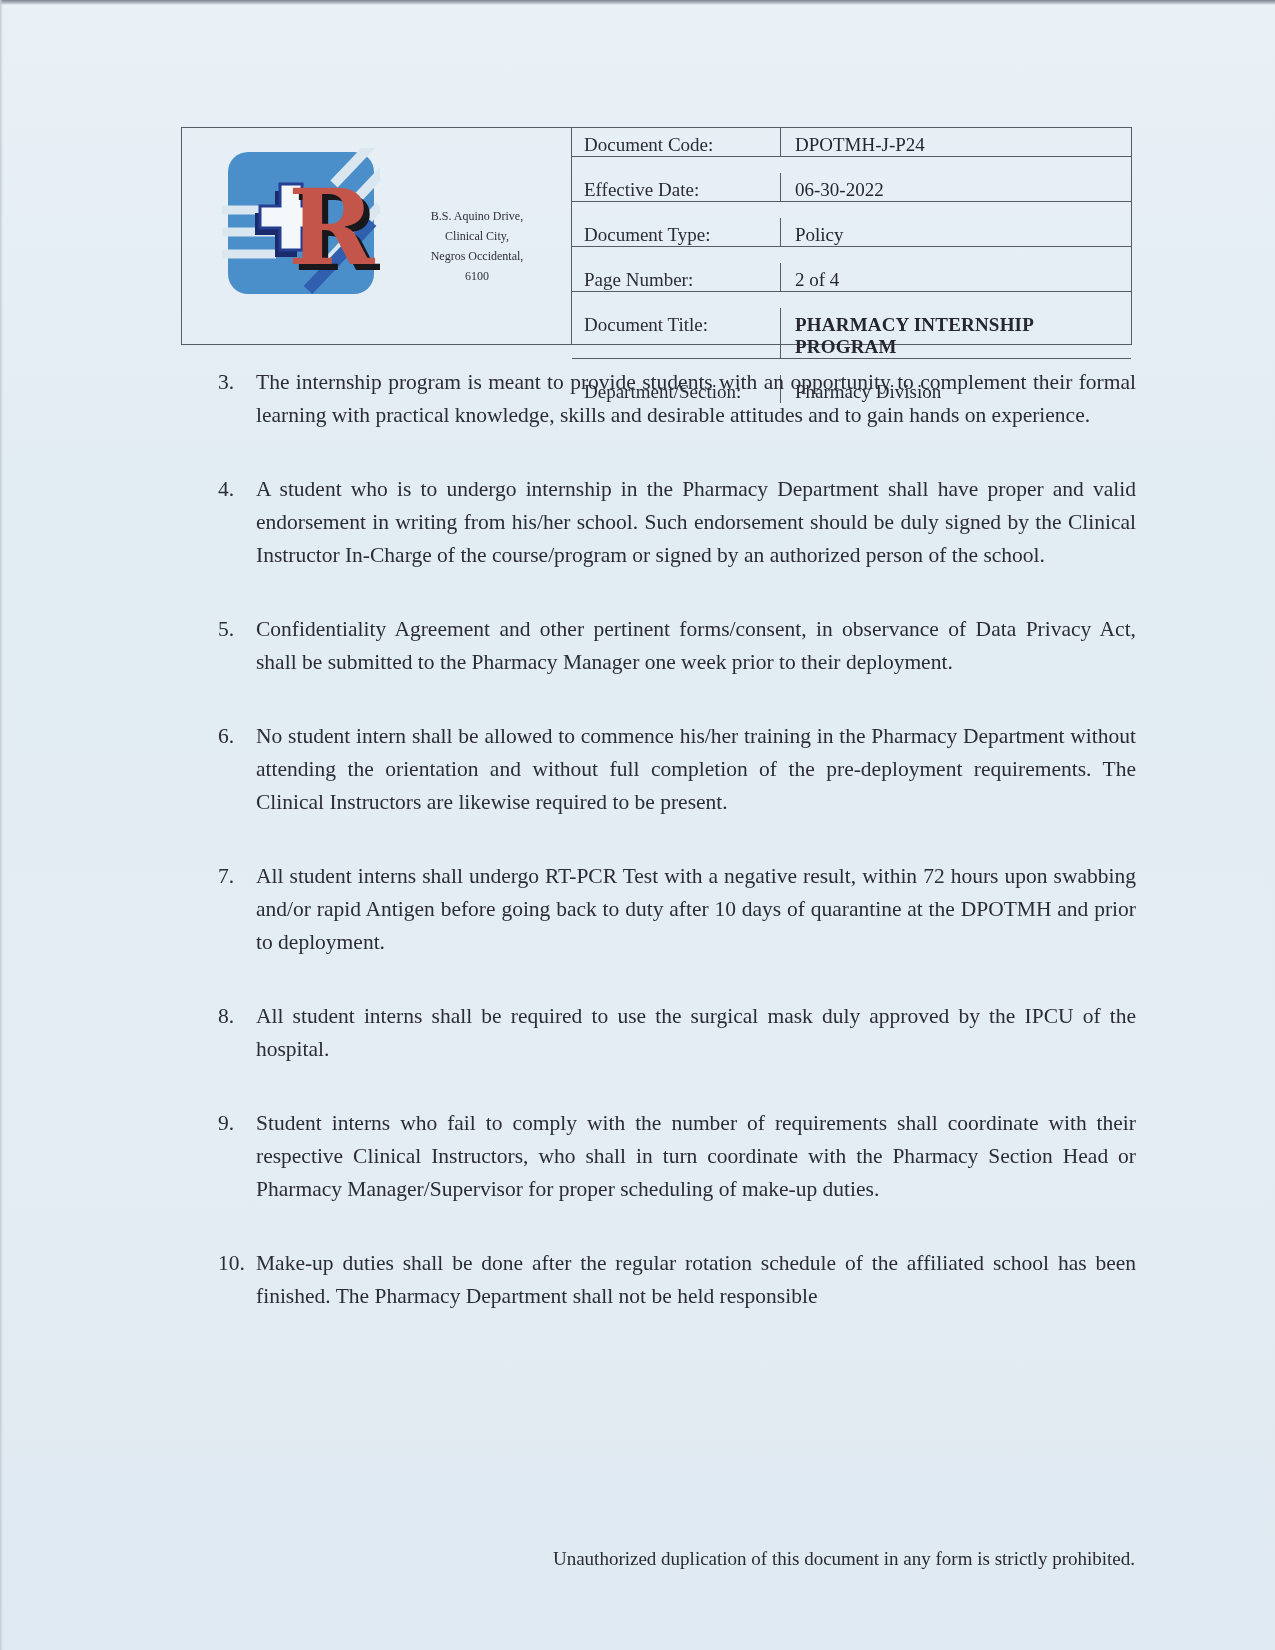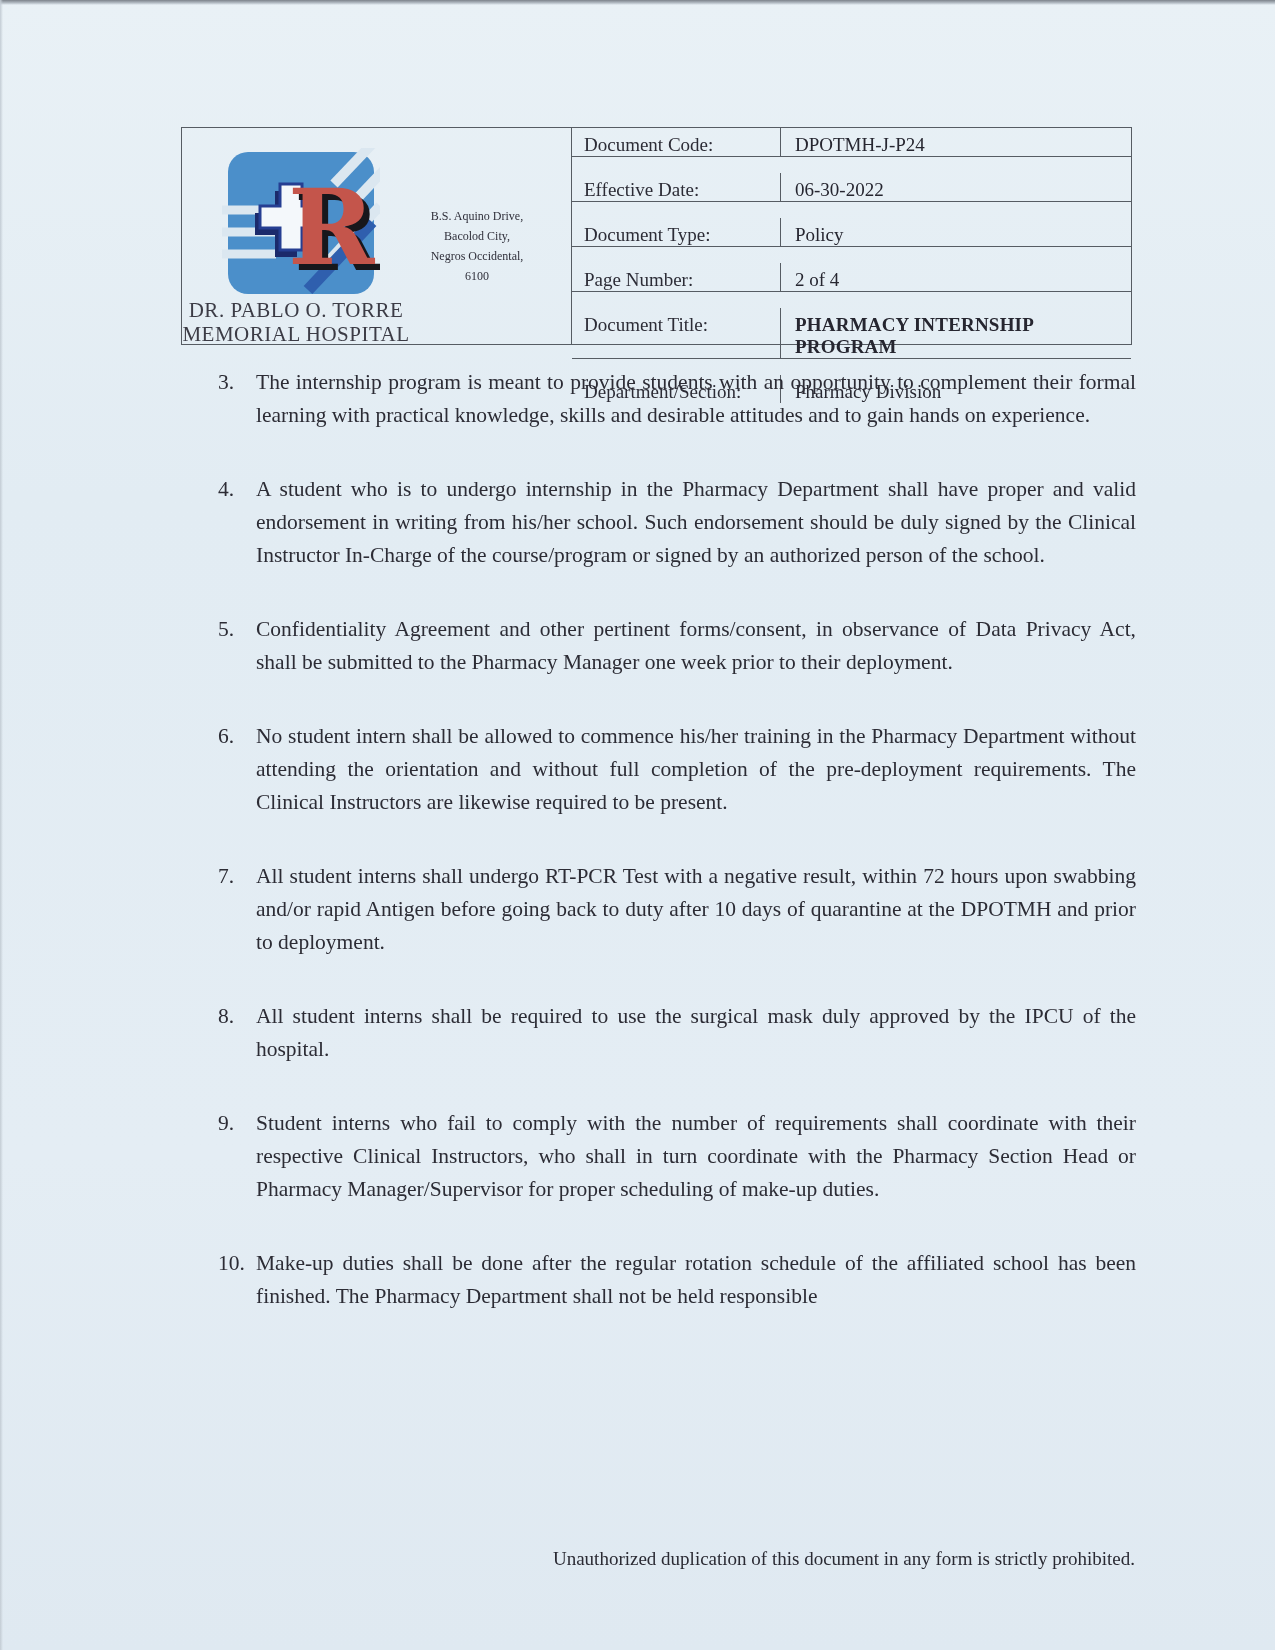--- a/index.html
+++ b/index.html
@@ -150,27 +150,23 @@
 
           <line x1="86" y1="142" x2="150" y2="74" stroke="#2f5fae" stroke-width="12"></line>
 
           <path d="M38 58 h20 v-22 h22 v22 h20 v22 h-20 v22 h-22 v-22 h-20 z" transform="translate(-5,7)" fill="#1b2a6b"></path>
           <path d="M38 58 h20 v-22 h22 v22 h20 v22 h-20 v22 h-22 v-22 h-20 z" fill="#f4f8fb" stroke="#253e92" stroke-width="3"></path>
 
           <text x="66" y="116" font-family="DejaVu Serif, serif" font-weight="bold" font-size="104" fill="#17171c" transform="translate(6,6)">R</text>
           <text x="66" y="116" font-family="DejaVu Serif, serif" font-weight="bold" font-size="104" fill="#c4554b">R</text>
         </svg>
       </div>
-      <div class="org-name">
-        <div>DR. PABLO O. TORRE</div>
-        <div>MEMORIAL HOSPITAL</div>
-      </div>
       <div class="org-address">
         <div>B.S. Aquino Drive,</div>
-        <div>Bacolod City,</div>
+        <div>Clinical City,</div>
         <div>Negros Occidental,</div>
         <div>6100</div>
       </div>
     </div>
 
     <div class="meta-rows">
       <div class="meta-row">
         <div class="meta-label">Document Code:</div>
         <div class="meta-value">DPOTMH-J-P24</div>
       </div>

